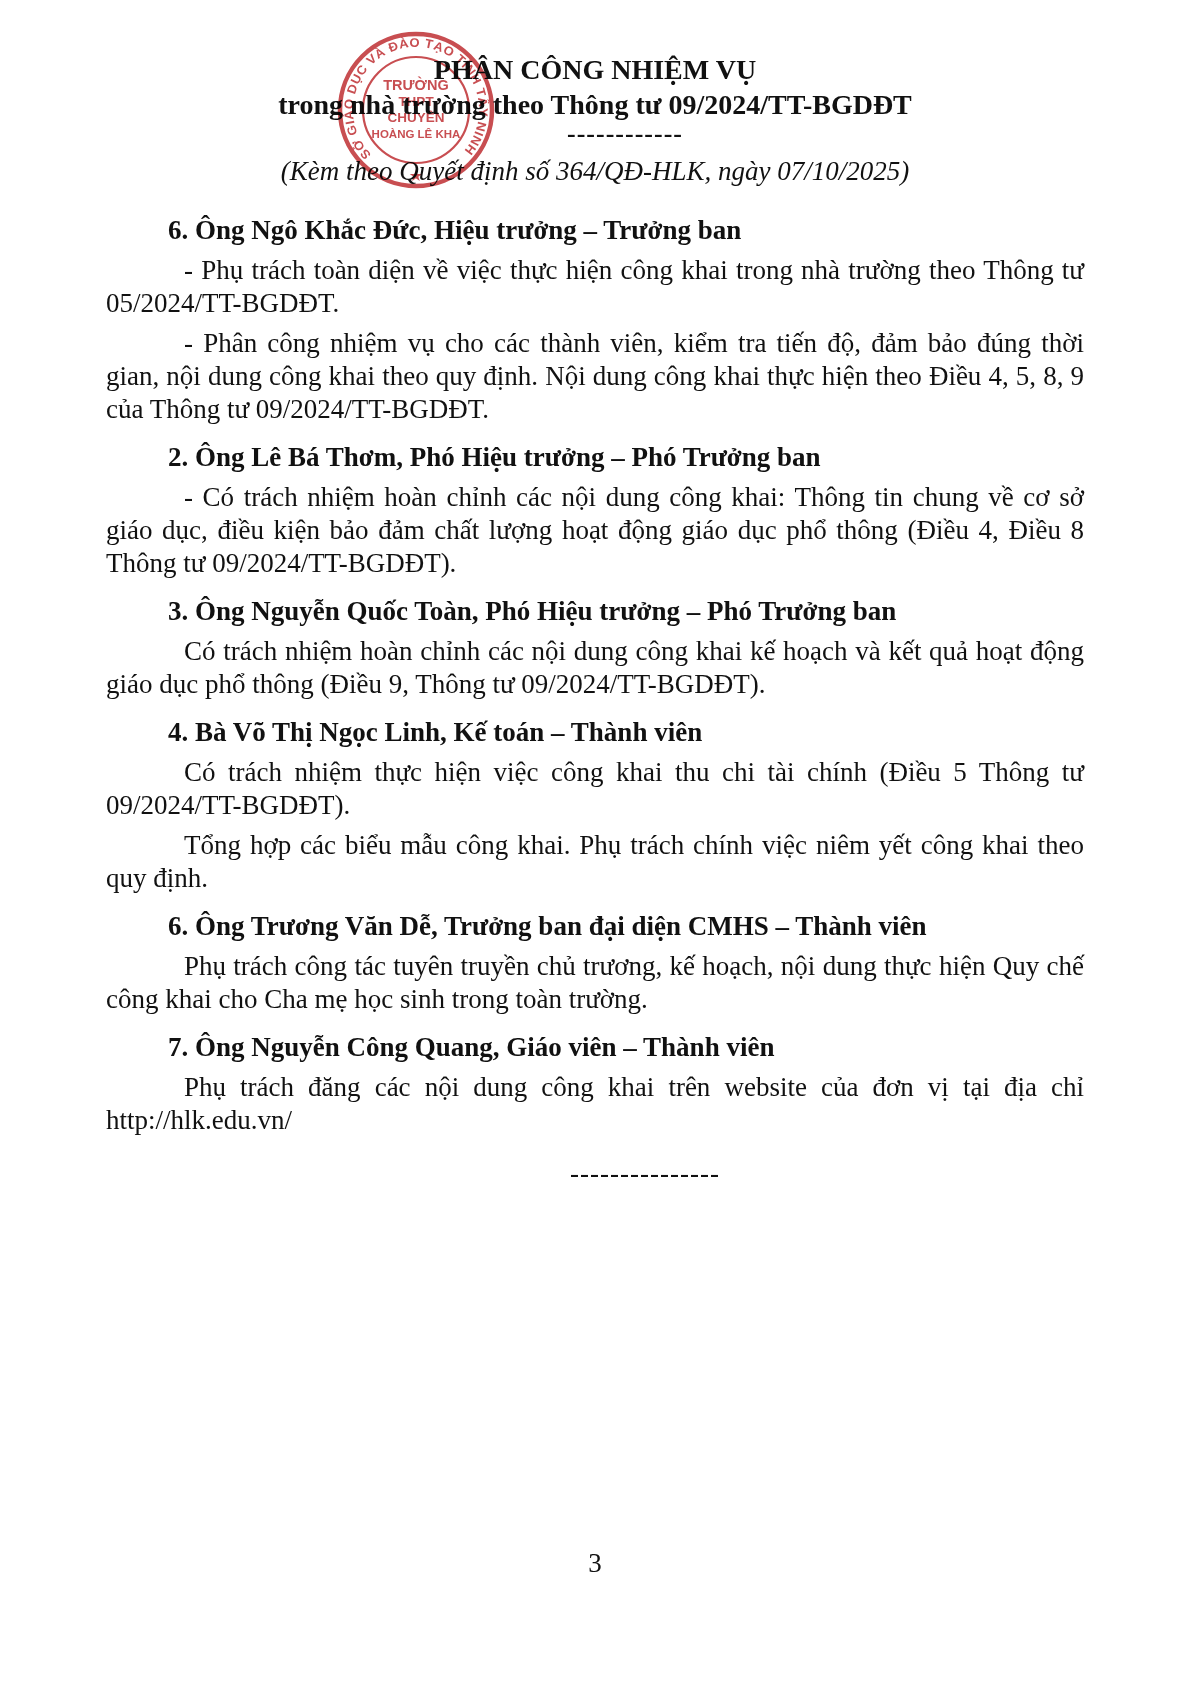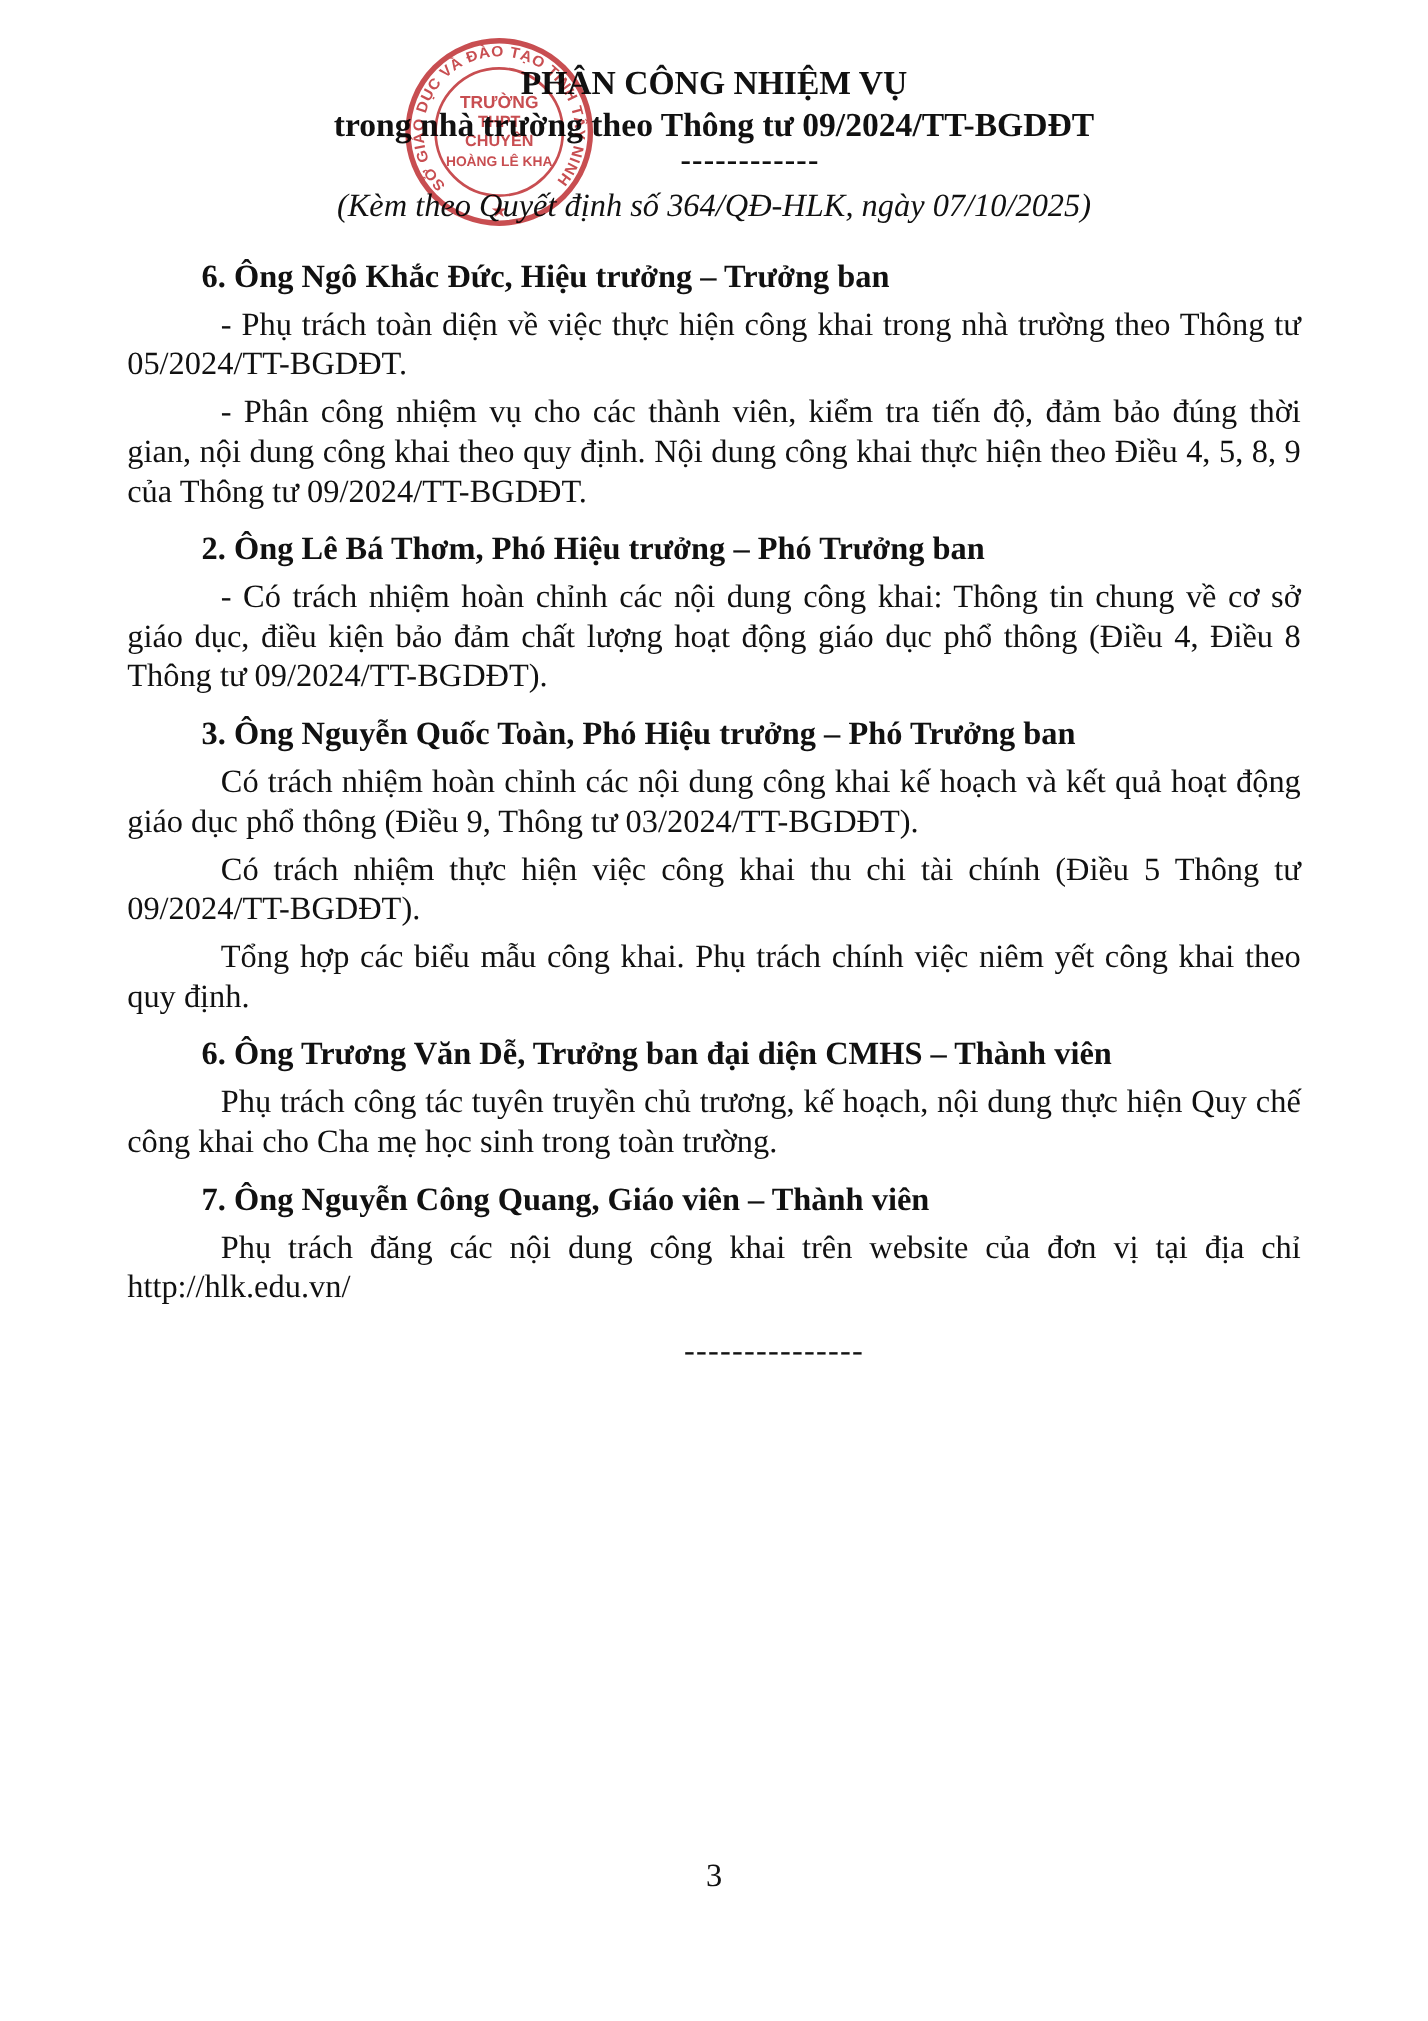--- a/index.html
+++ b/index.html
@@ -126,24 +126,25 @@
       <p class="para">- Phân công nhiệm vụ cho các thành viên, kiểm tra tiến độ, đảm bảo đúng thời gian, nội dung công khai theo quy định. Nội dung công khai thực hiện theo Điều 4, 5, 8, 9 của Thông tư 09/2024/TT-BGDĐT.</p>
     </div>
 
     <div>
       <div class="sec-heading">2. Ông Lê Bá Thơm, Phó Hiệu trưởng – Phó Trưởng ban</div>
       <p class="para">- Có trách nhiệm hoàn chỉnh các nội dung công khai: Thông tin chung về cơ sở giáo dục, điều kiện bảo đảm chất lượng hoạt động giáo dục phổ thông (Điều 4, Điều 8 Thông tư 09/2024/TT-BGDĐT).</p>
     </div>
 
     <div>
       <div class="sec-heading">3. Ông Nguyễn Quốc Toàn, Phó Hiệu trưởng – Phó Trưởng ban</div>
-      <p class="para">Có trách nhiệm hoàn chỉnh các nội dung công khai kế hoạch và kết quả hoạt động giáo dục phổ thông (Điều 9, Thông tư 03/2024/TT-BGDĐT).</p>
+      <p class="para">Có trách nhiệm hoàn chỉnh các nội dung công khai kế hoạch và kết quả hoạt động giáo dục phổ thông (Điều 9, Thông tư 09/2024/TT-BGDĐT).</p>
     </div>
 
     <div>
+      <div class="sec-heading">4. Bà Võ Thị Ngọc Linh, Kế toán – Thành viên</div>
       <p class="para">Có trách nhiệm thực hiện việc công khai thu chi tài chính (Điều 5 Thông tư 09/2024/TT-BGDĐT).</p>
     </div>
 
     <div>
       <p class="para">Tổng hợp các biểu mẫu công khai. Phụ trách chính việc niêm yết công khai theo quy định.</p>
     </div>
 
     <div>
       <div class="sec-heading">6. Ông Trương Văn Dễ, Trưởng ban đại diện CMHS – Thành viên</div>
       <p class="para">Phụ trách công tác tuyên truyền chủ trương, kế hoạch, nội dung thực hiện Quy chế công khai cho Cha mẹ học sinh trong toàn trường.</p>

